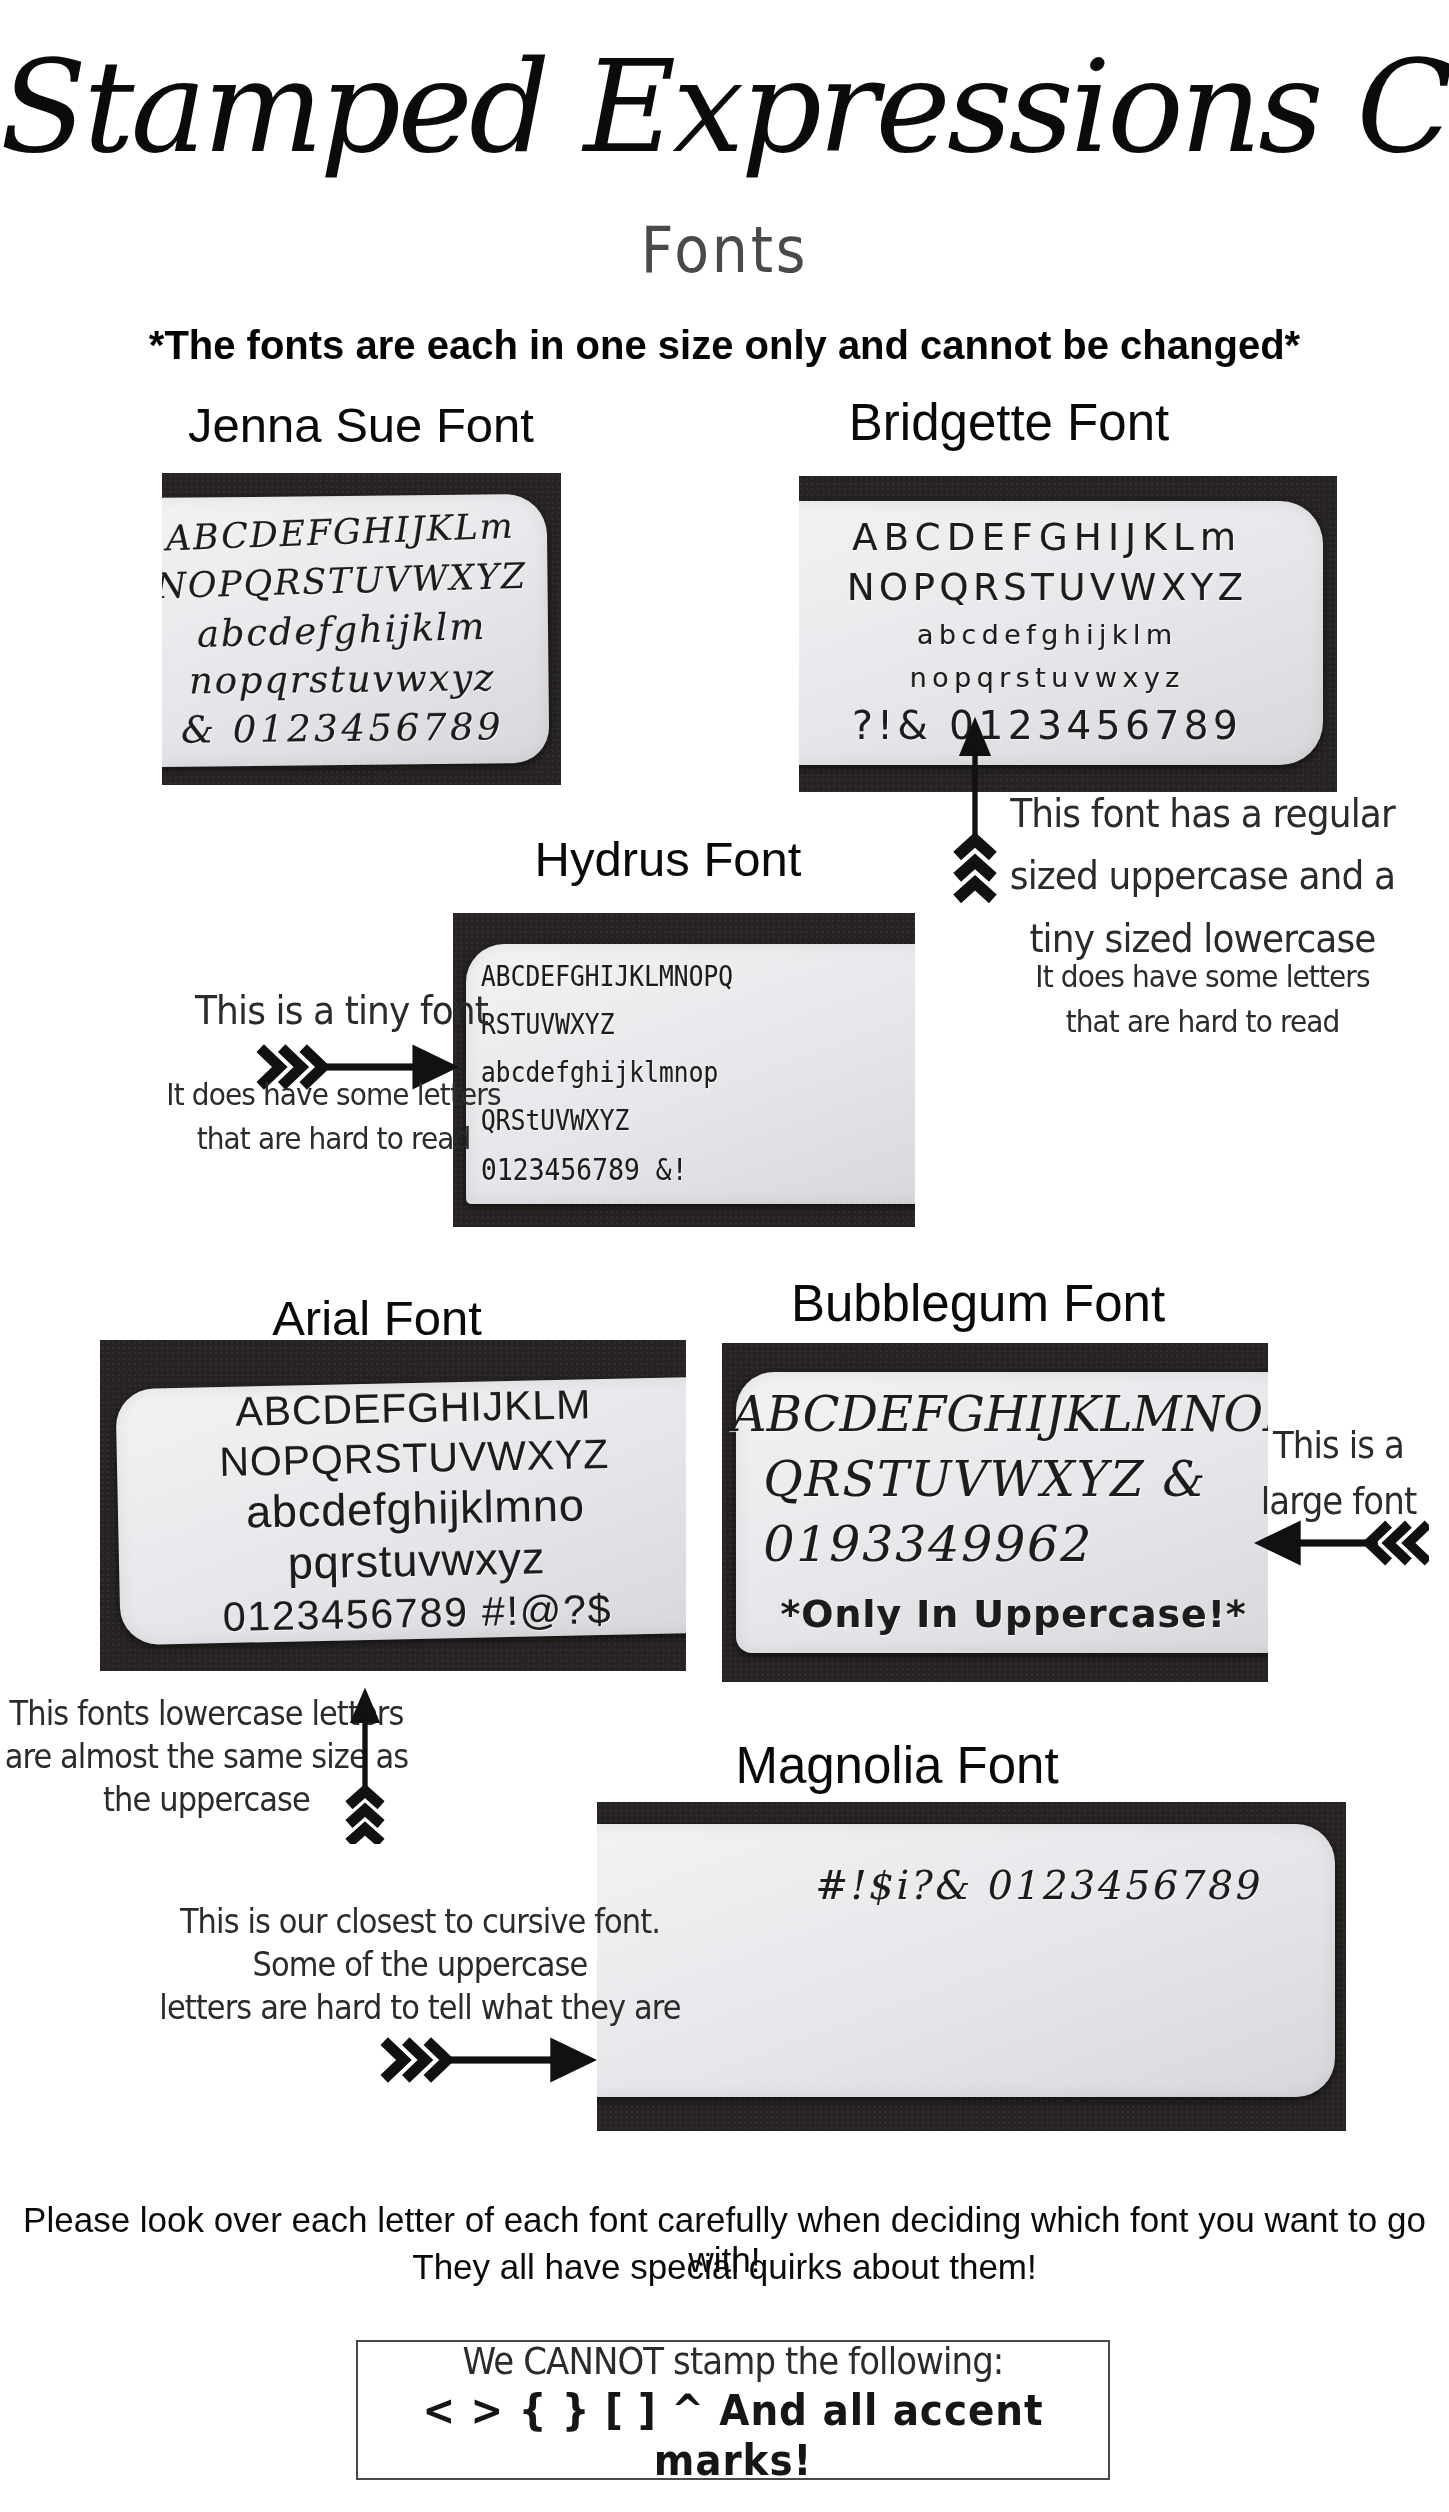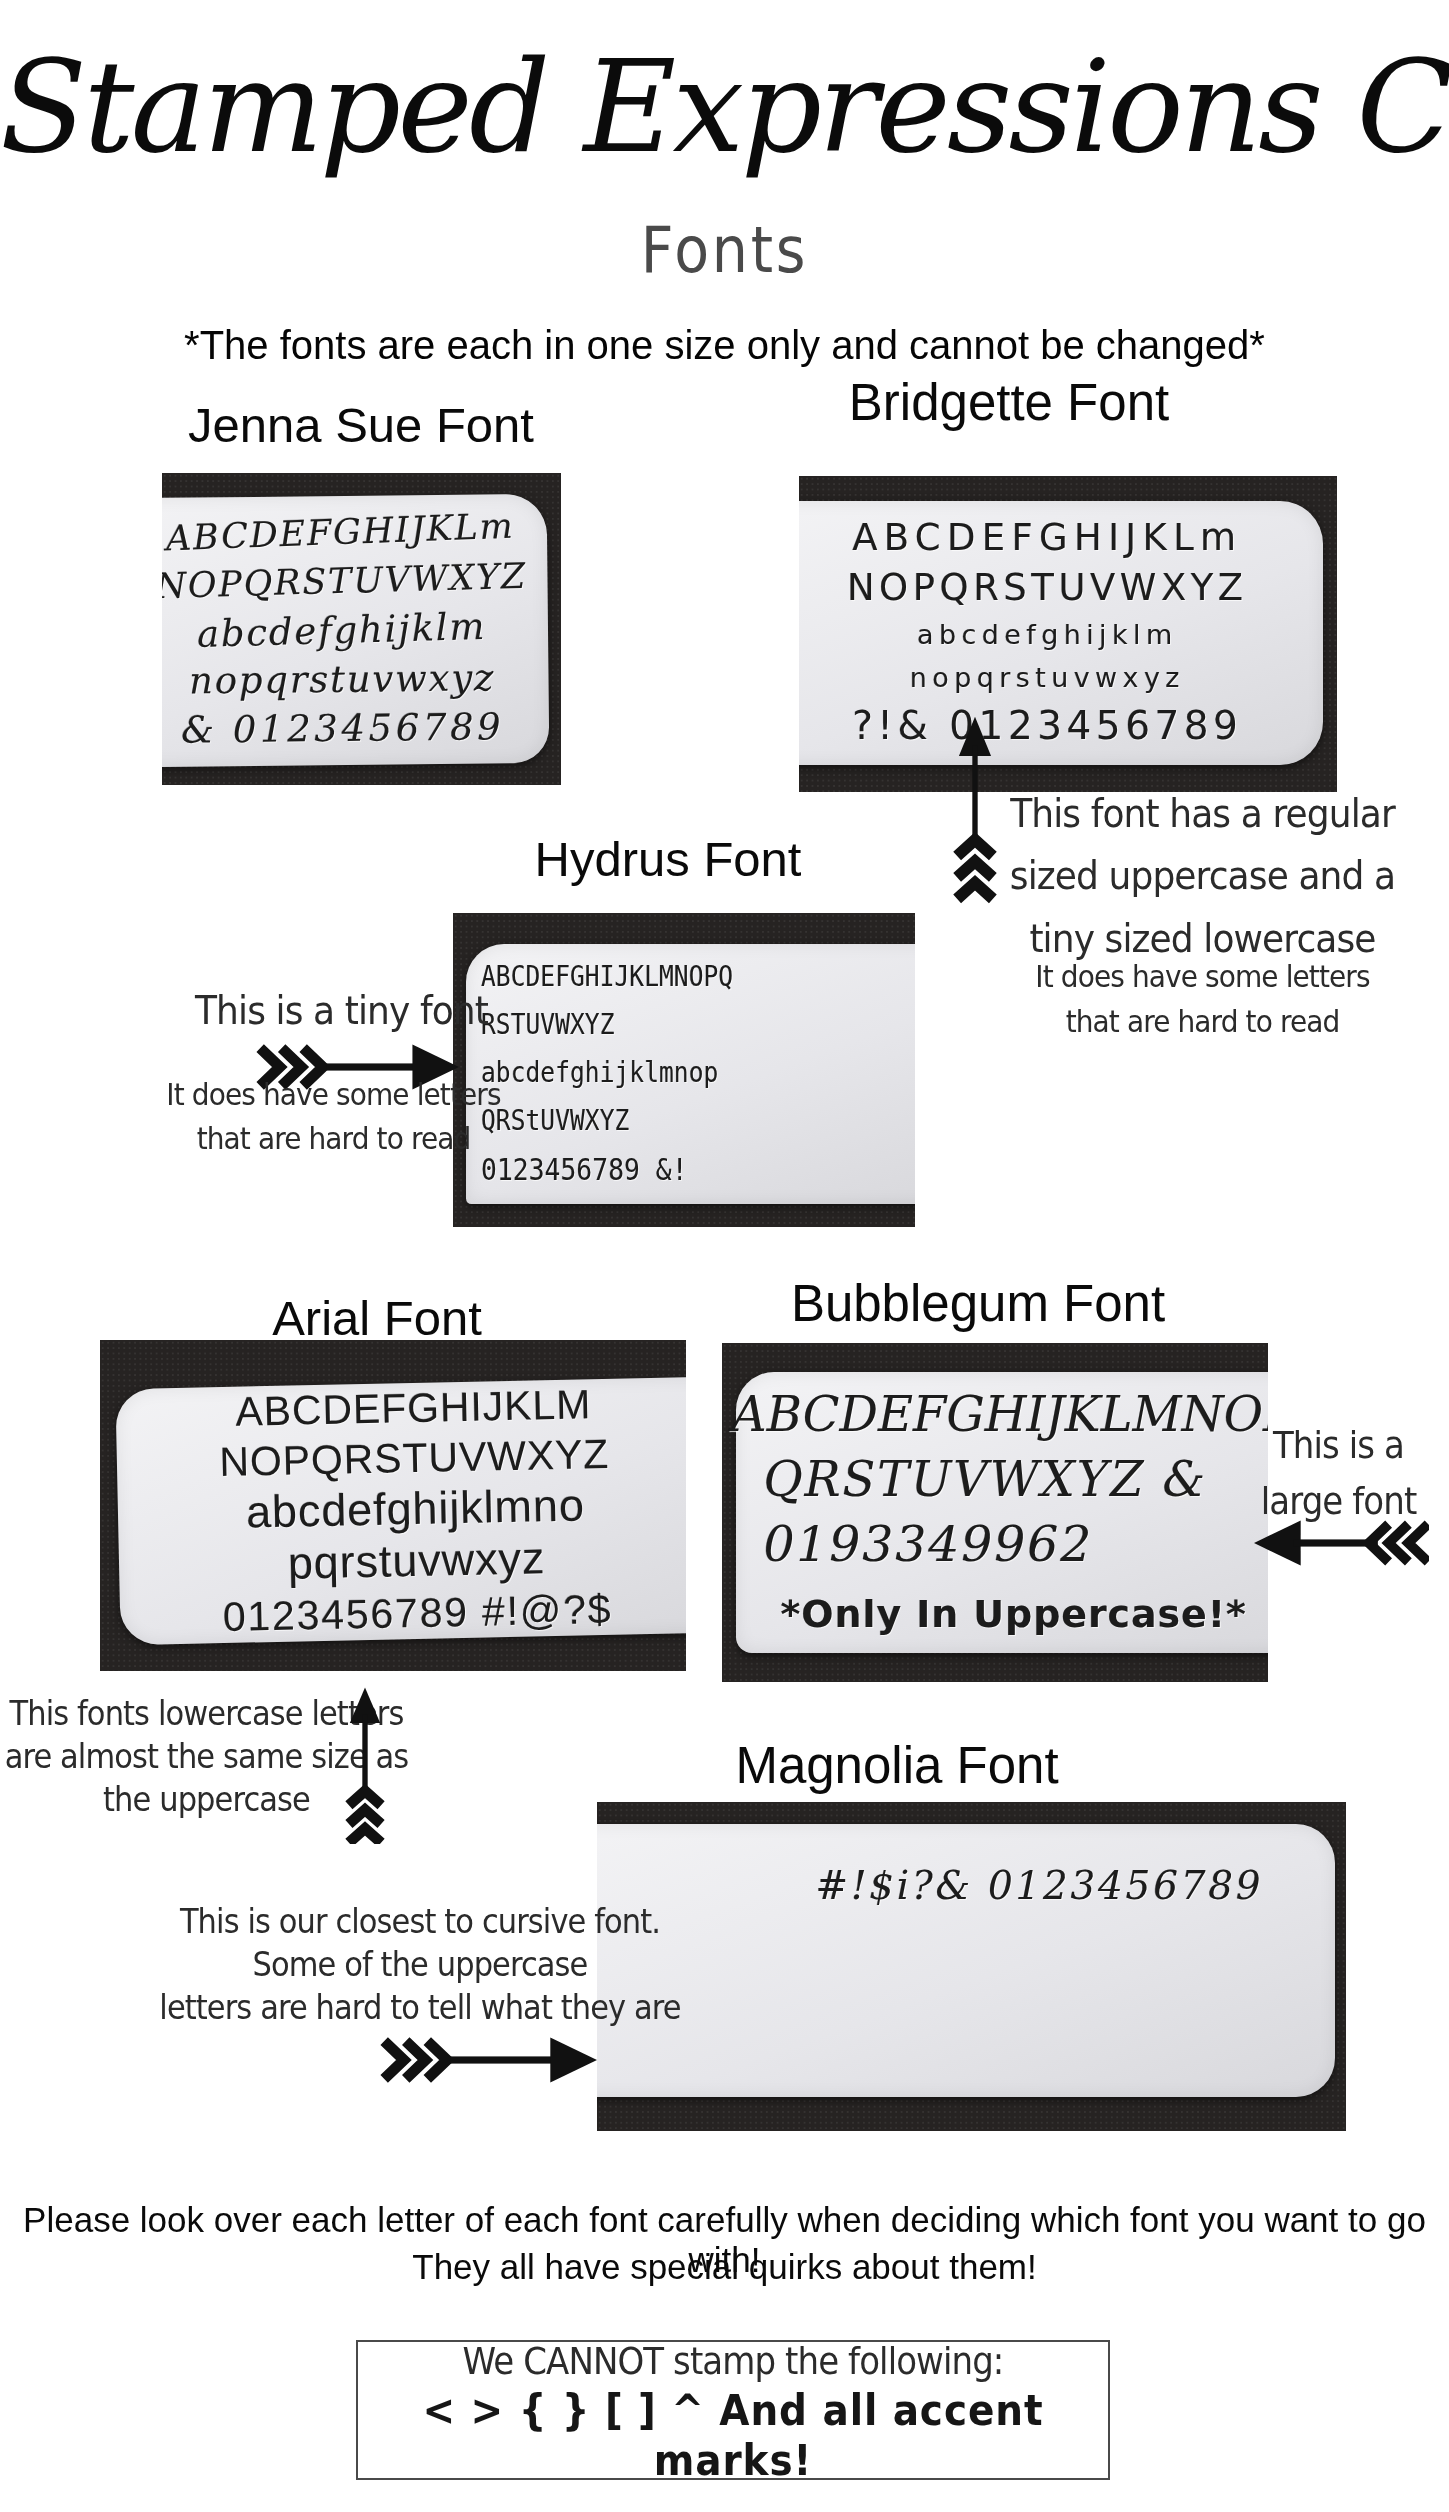--- a/index.html
+++ b/index.html
@@ -9,21 +9,21 @@
 
   
   .logo{left:0;top:25px;width:1449px;text-align:center;
         font-family:"DejaVu Serif",serif;font-style:italic;
         font-size:127px;line-height:1.3;color:#0b0b0b;letter-spacing:-3.6px;
         white-space:nowrap;}
   .subtitle{left:0;top:217px;width:1449px;text-align:center;
         font-family:"DejaVu Sans",sans-serif;color:#4a4a4a;
         font-size:57px;letter-spacing:2.7px;transform:scaleY(1.12);}
   .disclaimer{left:0;top:323px;width:1449px;text-align:center;
-        font-weight:normal;font-size:40px;color:#050505;}
+        font-weight:bold;font-size:40px;color:#050505;}
 
   
   .font-title{font-family:"Liberation Sans",sans-serif;font-size:49px;
         color:#0a0a0a;text-align:center;white-space:nowrap;}
 
   
   .photo{background-color:#262322;
         background-image:radial-gradient(rgba(255,255,255,0.07) 0.9px, transparent 1.2px);
         background-size:5.4px 5.4px;overflow:hidden;}
   .tag{position:absolute;
@@ -60,21 +60,21 @@
 <div class="abs photo" style="left:162px;top:473px;width:399px;height:312px;">
   <div class="tag" style="left:-27px;top:23px;right:12.6px;bottom:20px;border-radius:5.4px 41px 36px 5.4px;transform:rotate(-0.6deg);">
     <div class="stamp script" style="font-size:35px;line-height:49px;letter-spacing:1.8px;transform:rotate(-1.5deg);">ABCDEFGHIJKLm</div>
     <div class="stamp script" style="font-size:35px;line-height:49px;letter-spacing:1.8px;transform:rotate(-1deg);">NOPQRSTUVWXYZ</div>
     <div class="stamp script" style="font-size:37px;line-height:49px;letter-spacing:1.8px;transform:rotate(-1deg);">abcdefghijklm</div>
     <div class="stamp script" style="font-size:37px;line-height:49px;letter-spacing:1.8px;">nopqrstuvwxyz</div>
     <div class="stamp script" style="font-size:37px;line-height:49px;letter-spacing:3.6px;">&amp; 0123456789</div>
   </div>
 </div>
 
-<div class="abs font-title" style="left:740px;top:373px;width:538px;font-size:51px;">Bridgette Font</div>
+<div class="abs font-title" style="left:740px;top:393px;width:538px;font-size:51px;">Bridgette Font</div>
 <div class="abs photo" style="left:799px;top:476px;width:538px;height:316px;">
   <div class="tag" style="left:-27px;top:25px;right:14.4px;bottom:27px;border-radius:5.4px 43px 43px 5.4px;">
     <div class="stamp print" style="font-size:37px;line-height:50px;letter-spacing:6.3px;">ABCDEFGHIJKLm</div>
     <div class="stamp print" style="font-size:37px;line-height:50px;letter-spacing:4.5px;">NOPQRSTUVWXYZ</div>
     <div class="stamp print" style="font-size:27px;line-height:43px;letter-spacing:5.4px;">abcdefghijklm</div>
     <div class="stamp print" style="font-size:27px;line-height:43px;letter-spacing:5.4px;">nopqrstuvwxyz</div>
     <div class="stamp print" style="font-size:39px;line-height:54px;letter-spacing:4.5px;">?!&amp; 0123456789</div>
   </div>
 </div>
 <svg class="abs arrow-svg" style="left:950px;top:716px;" width="50" height="196" viewBox="0 0 56 218">

